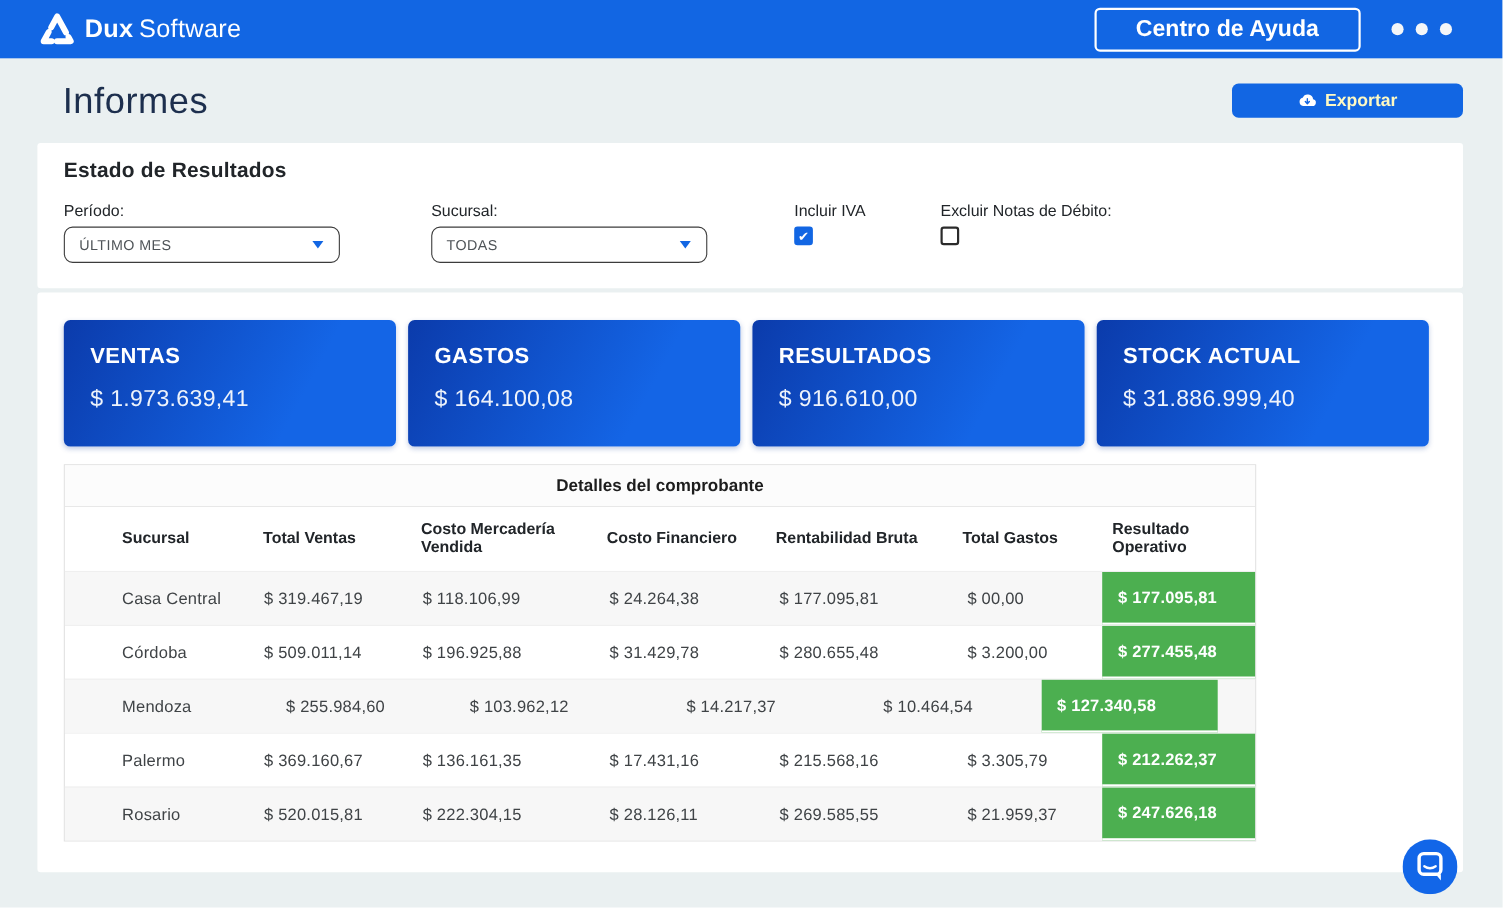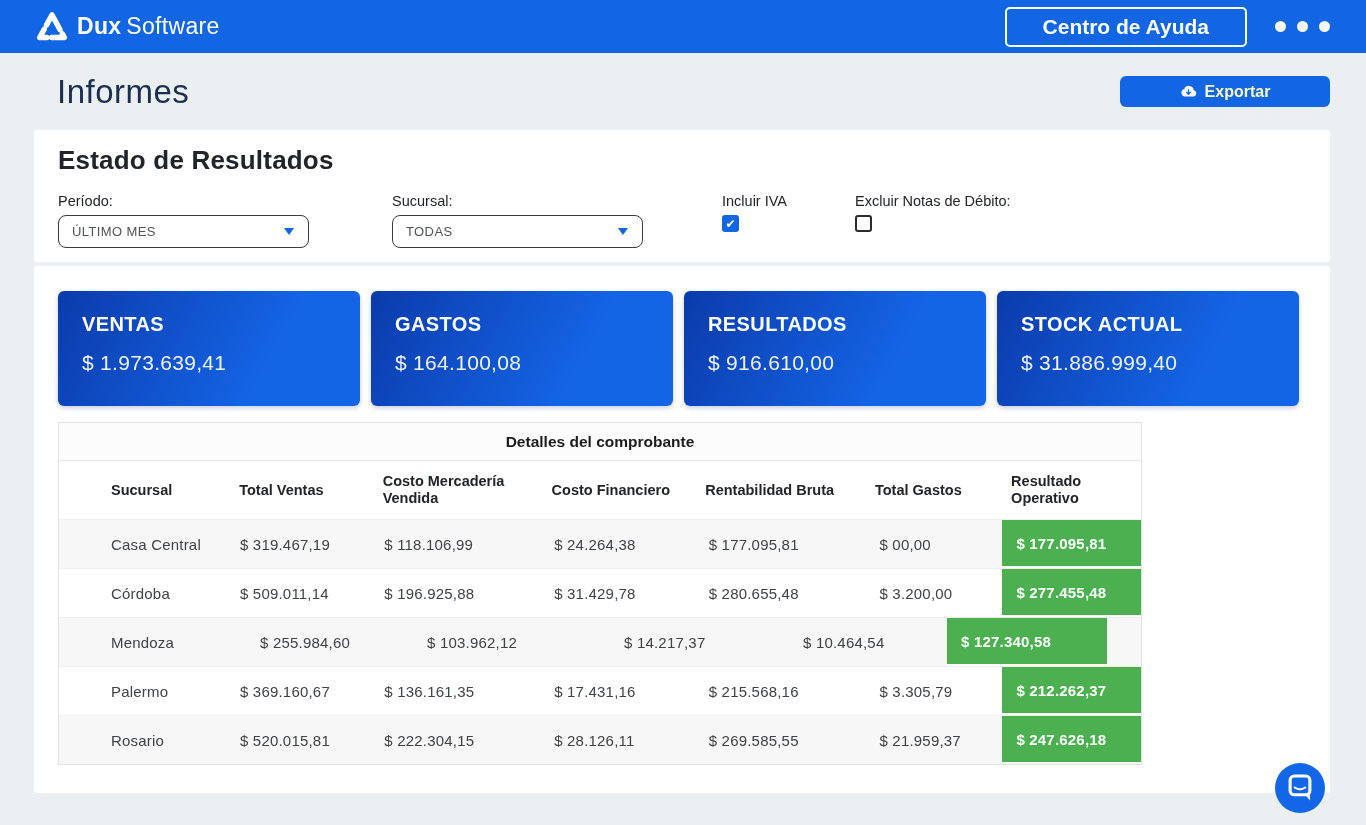--- a/index.html
+++ b/index.html
@@ -7,21 +7,21 @@
   body {
     font-family:"Liberation Sans", sans-serif;
     background:#eaf0f1;
     position:relative;
   }
 
   
   .topbar {
     height:53px; background:#1266e3;
     display:flex; align-items:center; justify-content:space-between;
-    padding:0 36px 0 36px;
+    padding:0 46px 0 36px;
   }
   .brand { display:flex; align-items:center; gap:9px; }
   .logo-icon { display:flex; }
   .brand-text { color:#fff; font-size:23px; letter-spacing:.3px; }
   .brand-bold { font-weight:700; }
   .brand-light { font-weight:300; margin-left:5px; }
   .topbar-right { display:flex; align-items:center; gap:28px; }
   .help-btn {
     background:transparent; border:2px solid #fff; border-radius:5px;
     color:#fff; font-family:inherit; font-weight:700; font-size:21px;
@@ -39,21 +39,21 @@
   .export-btn {
     background:#1266e3; color:#fef9c3; border:none; border-radius:6px;
     font-family:inherit; font-weight:700; font-size:16px;
     width:210px; height:31px; display:flex; align-items:center; justify-content:center; gap:8px;
     cursor:pointer;
   }
 
   
   .card { background:#fff; margin:0 36px 0 34px; border-radius:3px; }
   .filter-card { padding:15px 24px 20px 24px; height:132px; }
-  .filter-title { font-size:26px; font-weight:600; color:#212529; letter-spacing:.2px; }
+  .filter-title { font-size:19px; font-weight:600; color:#212529; letter-spacing:.2px; }
   .filter-row { display:flex; margin-top:17px; }
   .filter-group { width:334px; }
   .filter-group.second { width:330px; }
   .f-label { font-size:14.5px; color:#212529; display:block; margin-bottom:6px; }
   .select {
     width:251px; height:33px; border:1px solid #3c3c3c; border-radius:8px;
     display:flex; align-items:center; justify-content:space-between;
     padding:0 14px 0 13px; cursor:pointer; background:#fff;
   }
   .select-value { font-size:13px; color:#4f5458; letter-spacing:.4px; }

